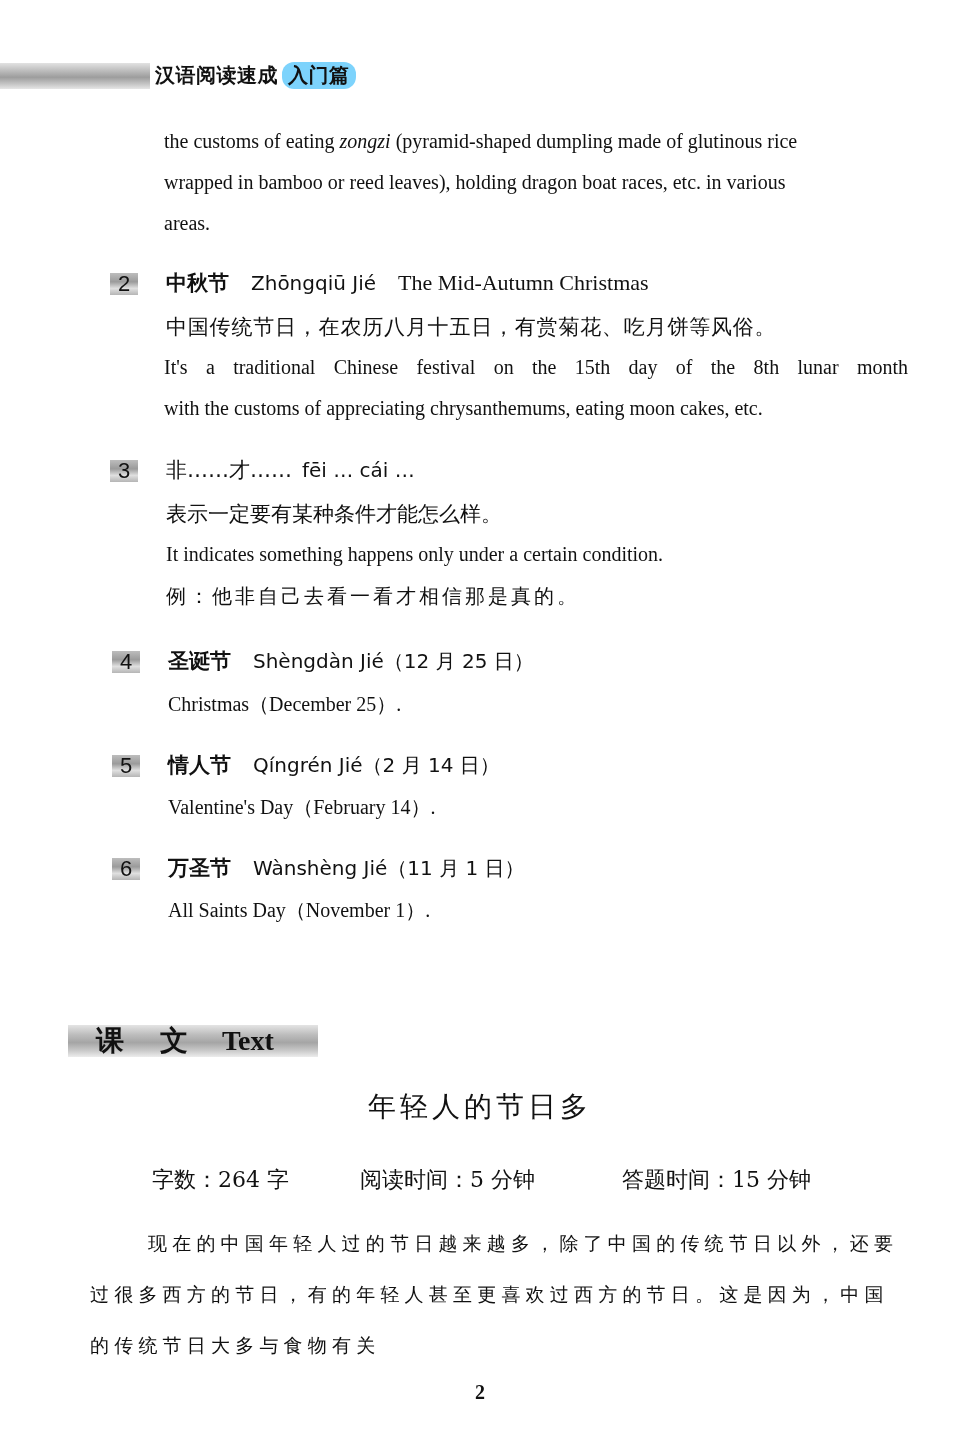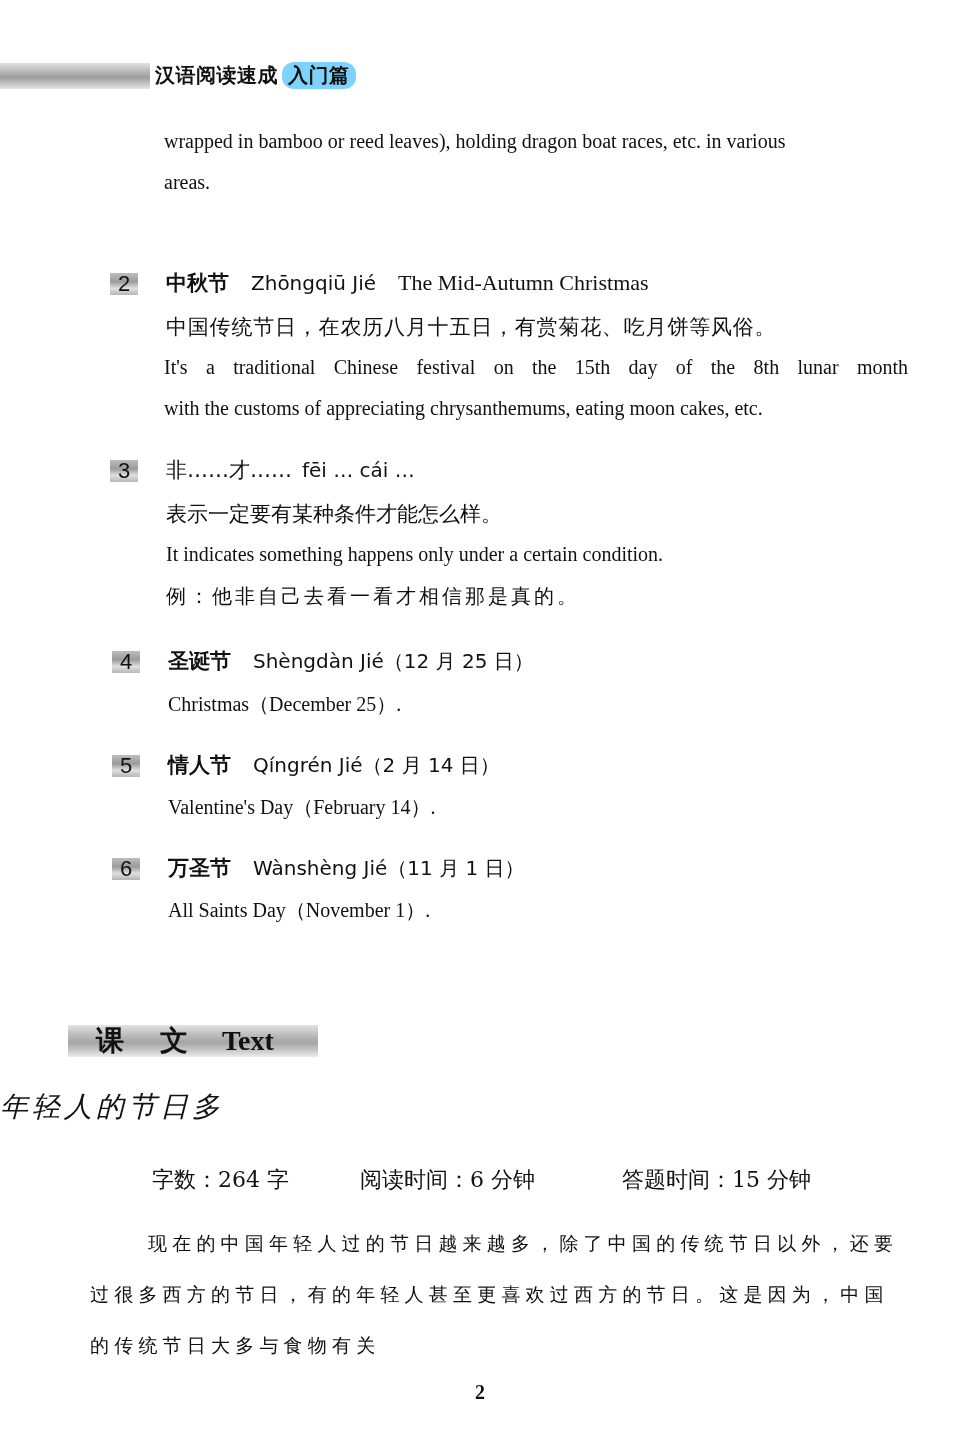--- a/index.html
+++ b/index.html
@@ -23,34 +23,35 @@
   .entitle { font-size:22px; }
   .zh { font-family:"DejaVu Sans", sans-serif; font-size:21px; }
   .zh-ex { font-family:"DejaVu Serif", serif; font-size:20px; letter-spacing:3px; }
   .en-s { font-size:20px; }
 
   .text-tag { left:68px; top:1025px; width:250px; height:32px;
               background:linear-gradient(to bottom,#e4e4e4 0%,#bdbdbd 30%,#a5a5a5 55%,#c9c9c9 80%,#ececec 100%);
               font-size:28px; font-weight:bold; line-height:32px; }
   .text-tag span { position:absolute; top:0; }
 
-  .story-title { left:0; width:960px; top:1088px; font-family:"DejaVu Serif", serif; font-size:28px; letter-spacing:4px;font-style:italic; }
+  .story-title { left:0; width:960px; top:1088px; text-align:center; font-family:"DejaVu Serif", serif; font-size:28px; letter-spacing:4px; }
   .meta { top:1165px; font-family:"DejaVu Serif", serif; font-size:22px; }
   .body-p { left:90px; top:1218px; width:820px; font-family:"DejaVu Serif", serif; font-size:19px; line-height:51px; letter-spacing:5.2px; text-indent:58px; }
   .page-no { left:0; width:960px; top:1381px; text-align:center; font-size:20px; font-weight:bold; }
 </style>
 </head>
 <body>
 
 <div class="abs hdr-bar"></div>
 <div class="abs hdr-title">
   <span>汉语阅读速成</span><span class="hdr-pill">入门篇</span>
 </div>
 
 <div class="abs en en-p" style="top:121px;">
+  <div><span>the customs of eating </span><i>zongzi</i><span> (pyramid-shaped dumpling made of glutinous rice</span></div>
   <div>wrapped in bamboo or reed leaves), holding dragon boat races, etc. in various</div>
   <div>areas.</div>
 </div>
 
 <div class="abs num" style="left:110px;top:273px;">2</div>
 <div class="abs" style="left:166px;top:269px;white-space:nowrap;">
   <span class="term">中秋节</span>
   <span class="pinyin" style="margin-left:18px;">Zhōngqiū Jié</span>
   <span class="entitle" style="margin-left:18px;">The Mid-Autumn Christmas</span>
 </div>
@@ -89,17 +90,17 @@
 <div class="abs en-s" style="left:168px;top:897px;">All Saints Day（November 1）.</div>
 
 <div class="abs text-tag">
   <span style="left:28px;">课</span>
   <span style="left:92px;">文</span>
   <span style="left:154px;">Text</span>
 </div>
 
 <div class="abs story-title">年轻人的节日多</div>
 <div class="abs meta" style="left:152px;">字数：264 字</div>
-<div class="abs meta" style="left:360px;">阅读时间：6 分钟</div>
+<div class="abs meta" style="left:360px;">阅读时间：5 分钟</div>
 <div class="abs meta" style="left:622px;">答题时间：15 分钟</div>
 <div class="abs body-p">现在的中国年轻人过的节日越来越多，除了中国的传统节日以外，还要过很多西方的节日，有的年轻人甚至更喜欢过西方的节日。这是因为，中国的传统节日大多与食物有关</div>
 
 <div class="abs page-no">2</div>
 
 </body></html>

